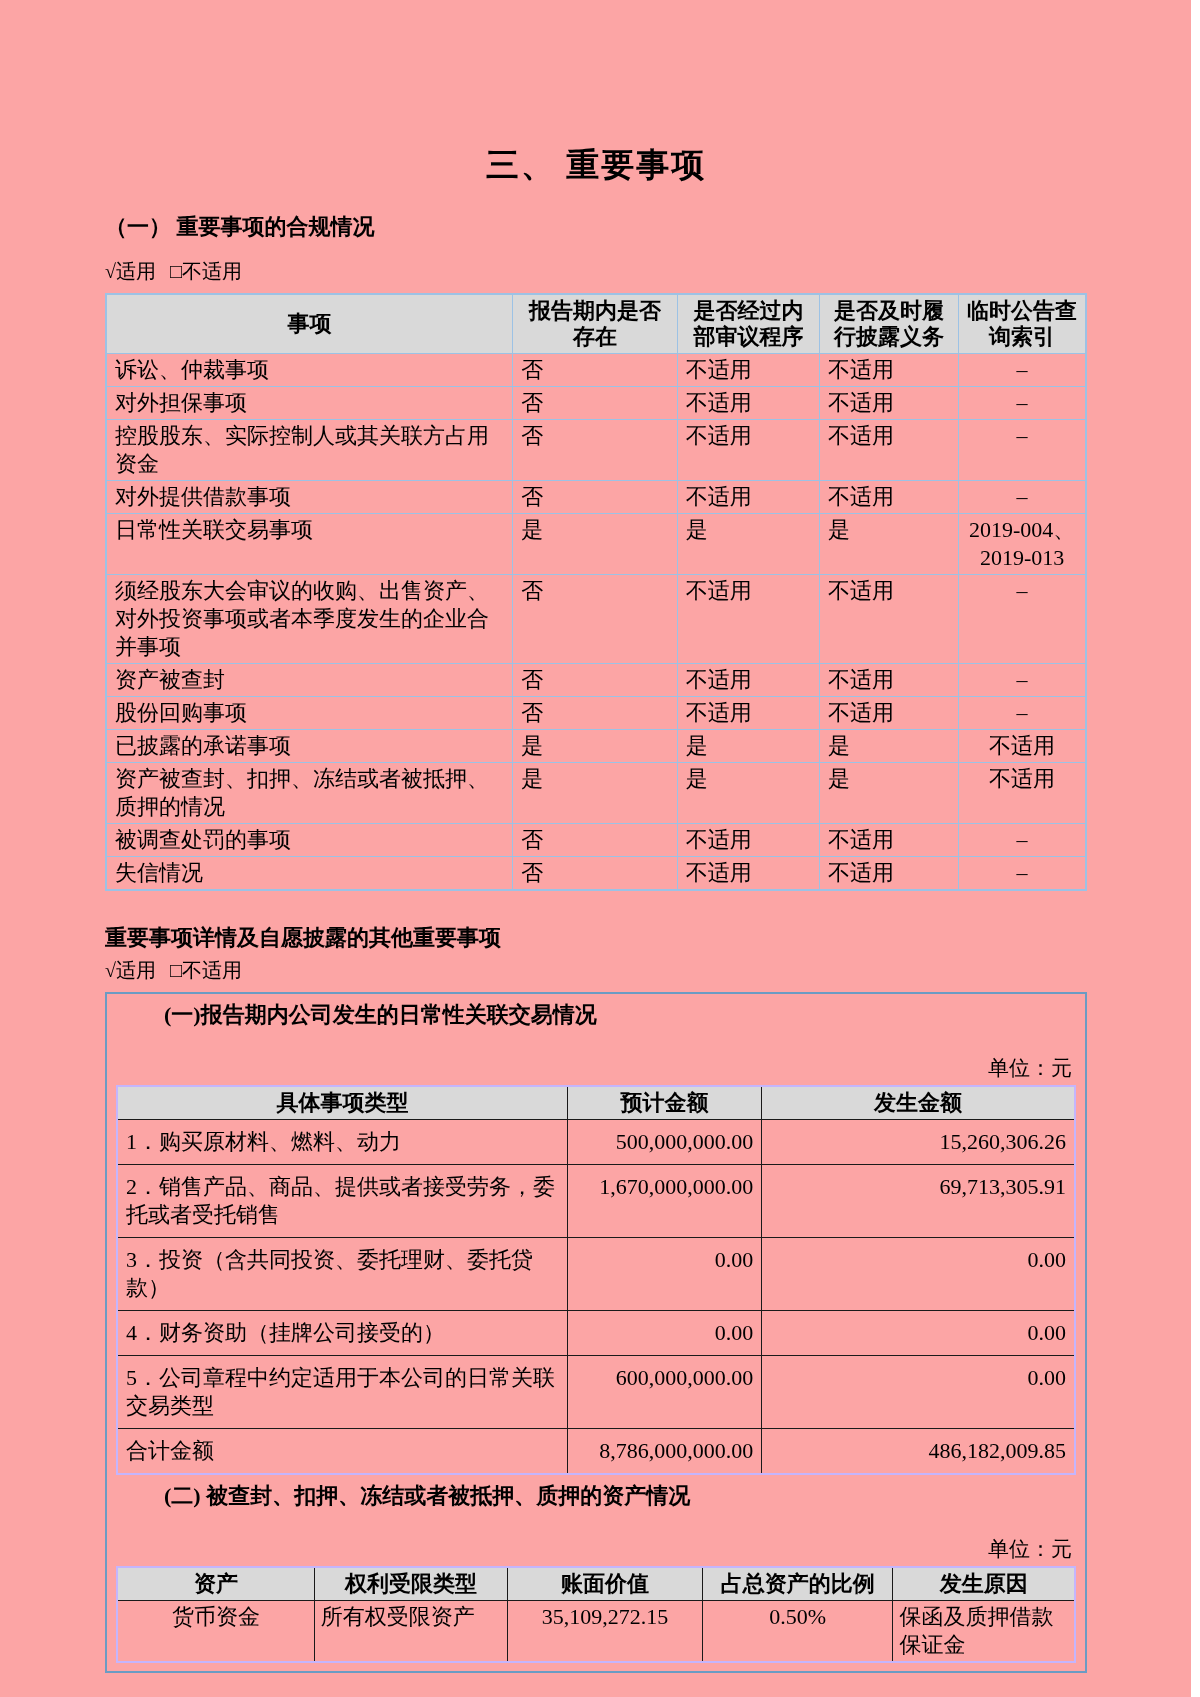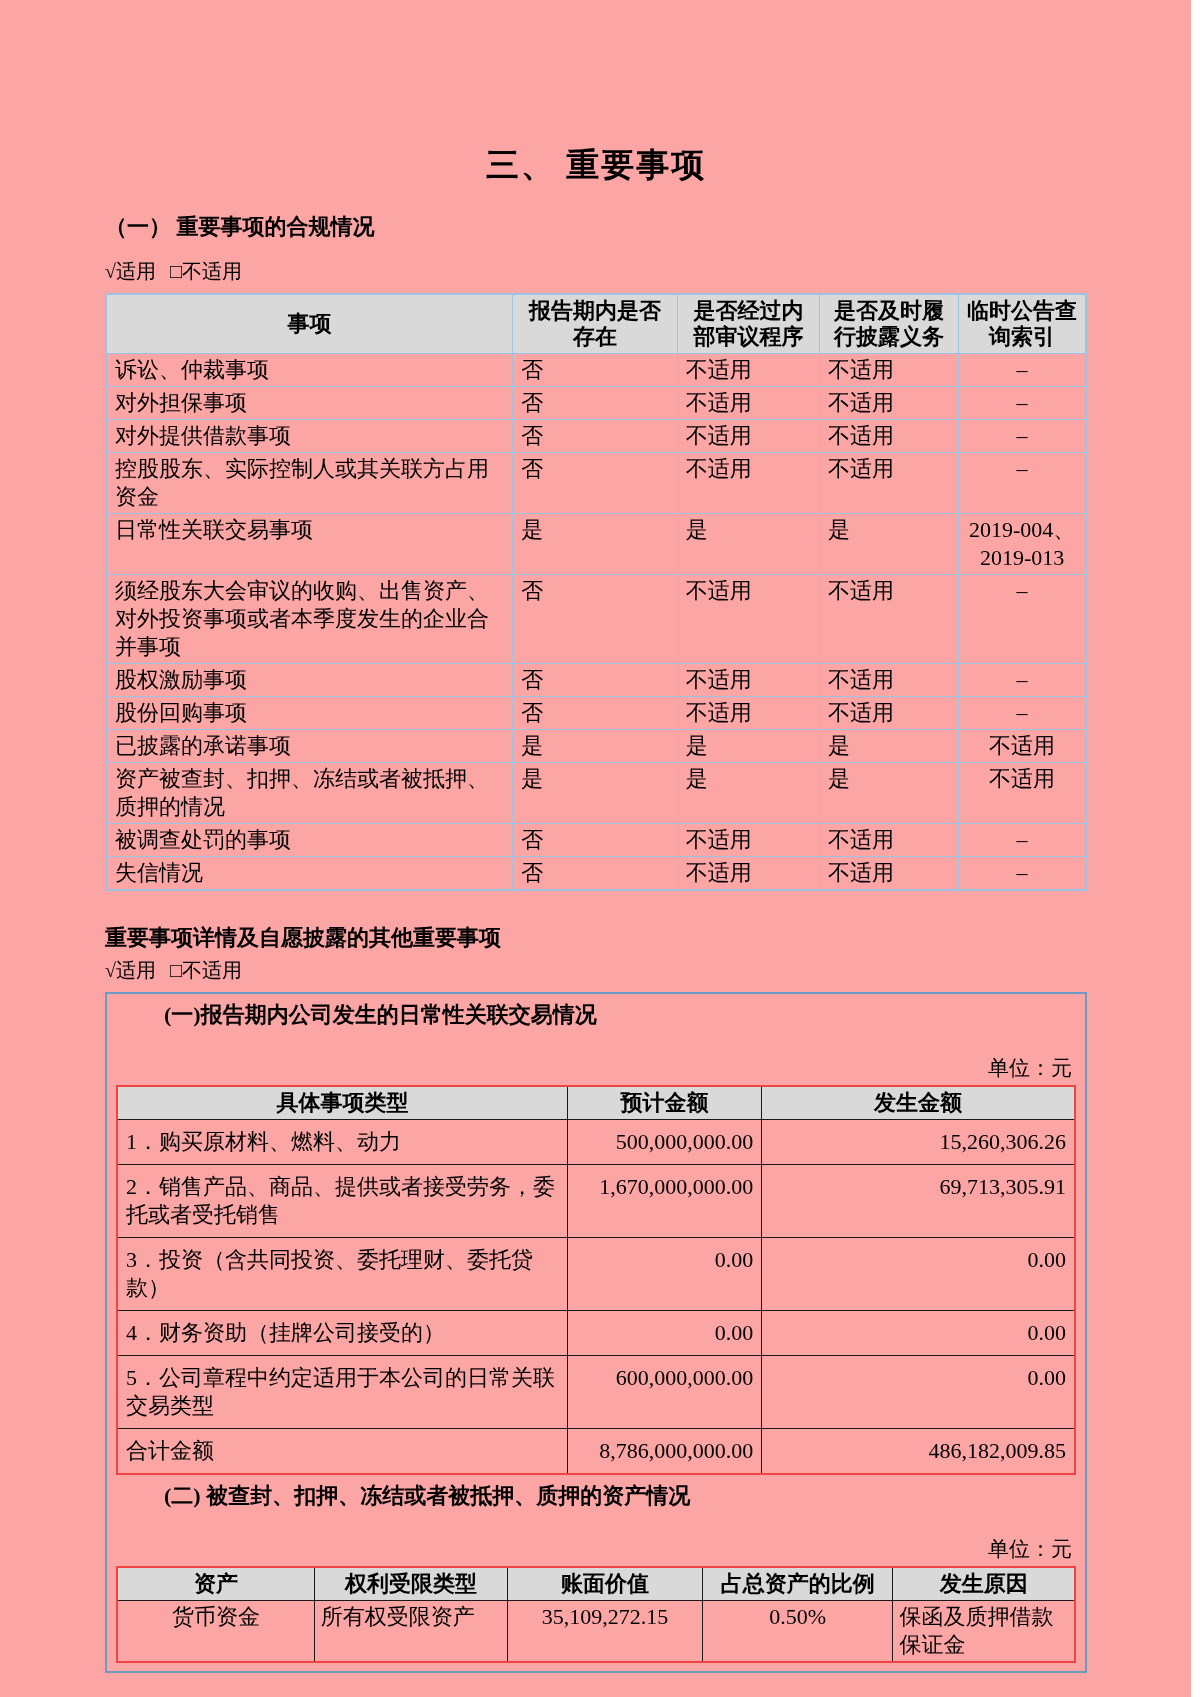--- a/index.html
+++ b/index.html
@@ -17,21 +17,21 @@
                     vertical-align:top;word-break:break-all;}
   .tbl1 th{background:#D9D9D9;font-weight:bold;text-align:center;vertical-align:middle;
            white-space:pre-line;line-height:26px;padding:3px 4px;}
   .tbl1 td{text-align:left;}
   .tbl1 td:nth-child(5){text-align:center;}
   
   .bluebox{margin-top:8px;border:2px solid #6B9BC3;padding:4px 9px 8px 9px;}
   .sub-heading{font-size:22px;font-weight:bold;padding-left:48px;margin-top:2px;}
   .unit-label{text-align:right;font-size:21px;margin-top:24px;margin-bottom:3px;padding-right:4px;}
   
-  .tbl-dark{border:2px solid #ef4444;}
+  .tbl-dark{border:2px solid #c4b5fd;}
   .tbl-dark th,.tbl-dark td{border:1px solid #1A1A1A;font-size:22px;line-height:28px;
                             padding:8px 8px;vertical-align:top;word-break:break-all;}
   .tbl-dark th{background:#D9D9D9;font-weight:bold;text-align:center;vertical-align:middle;
                line-height:26px;padding:3px 4px;}
   .tbl2 td:nth-child(1){text-align:left;}
   .tbl2 td:nth-child(2),.tbl2 td:nth-child(3){text-align:right;}
   .tbl3 td{padding:2px 6px;}
   .tbl3 td:nth-child(1){text-align:center;}
   .tbl3 td:nth-child(2){text-align:left;}
   .tbl3 td:nth-child(3),.tbl3 td:nth-child(4){text-align:center;}
@@ -81,49 +81,49 @@
             <td>–</td>
           </tr>
           <tr>
             <td>对外担保事项</td>
             <td>否</td>
             <td>不适用</td>
             <td>不适用</td>
             <td>–</td>
           </tr>
           <tr>
+            <td>控股股东、实际控制人或其关联方占用资金</td>
+            <td>否</td>
+            <td>不适用</td>
+            <td>不适用</td>
+            <td>–</td>
+          </tr>
+          <tr>
             <td>对外提供借款事项</td>
             <td>否</td>
             <td>不适用</td>
             <td>不适用</td>
             <td>–</td>
           </tr>
           <tr>
-            <td>控股股东、实际控制人或其关联方占用资金</td>
-            <td>否</td>
-            <td>不适用</td>
-            <td>不适用</td>
-            <td>–</td>
-          </tr>
-          <tr>
             <td>日常性关联交易事项</td>
             <td>是</td>
             <td>是</td>
             <td>是</td>
             <td>2019-004、2019-013</td>
           </tr>
           <tr>
             <td>须经股东大会审议的收购、出售资产、对外投资事项或者本季度发生的企业合并事项</td>
             <td>否</td>
             <td>不适用</td>
             <td>不适用</td>
             <td>–</td>
           </tr>
           <tr>
-            <td>股权激励事项</td>
+            <td>资产被查封</td>
             <td>否</td>
             <td>不适用</td>
             <td>不适用</td>
             <td>–</td>
           </tr>
           <tr>
             <td>股份回购事项</td>
             <td>否</td>
             <td>不适用</td>
             <td>不适用</td>

